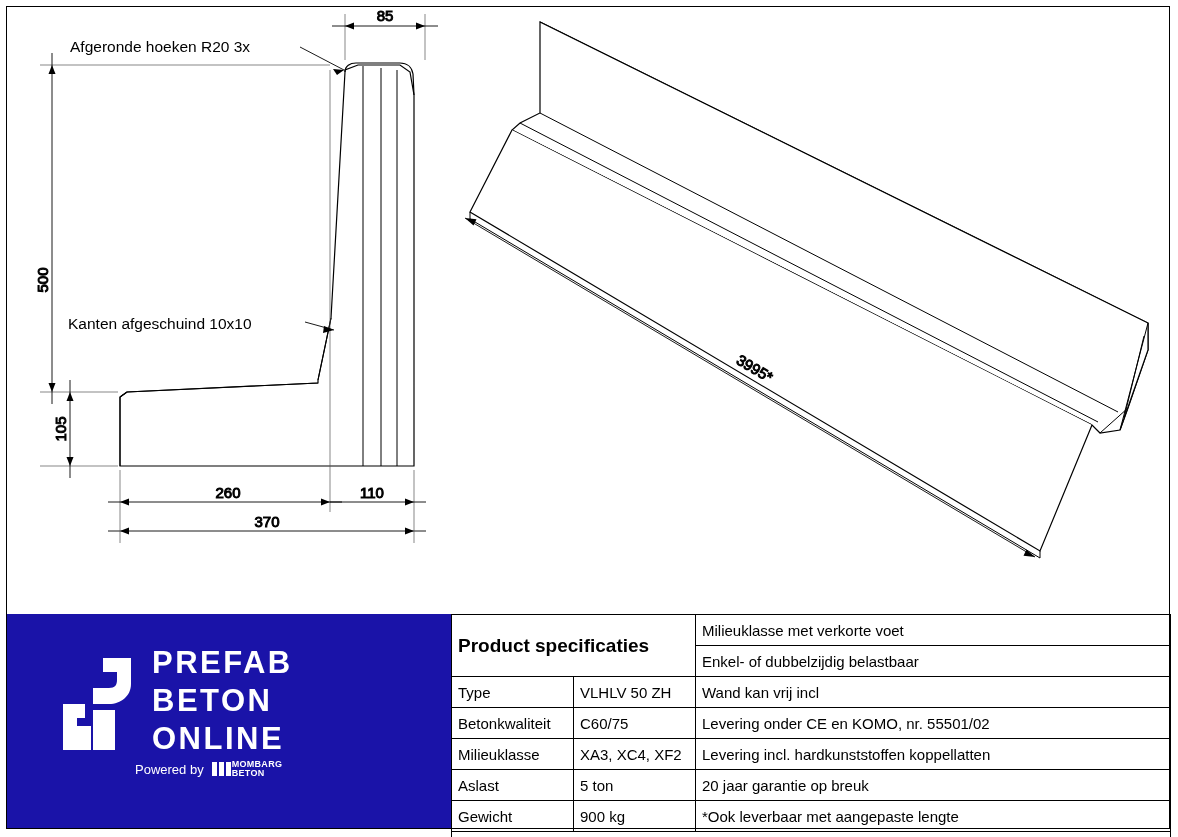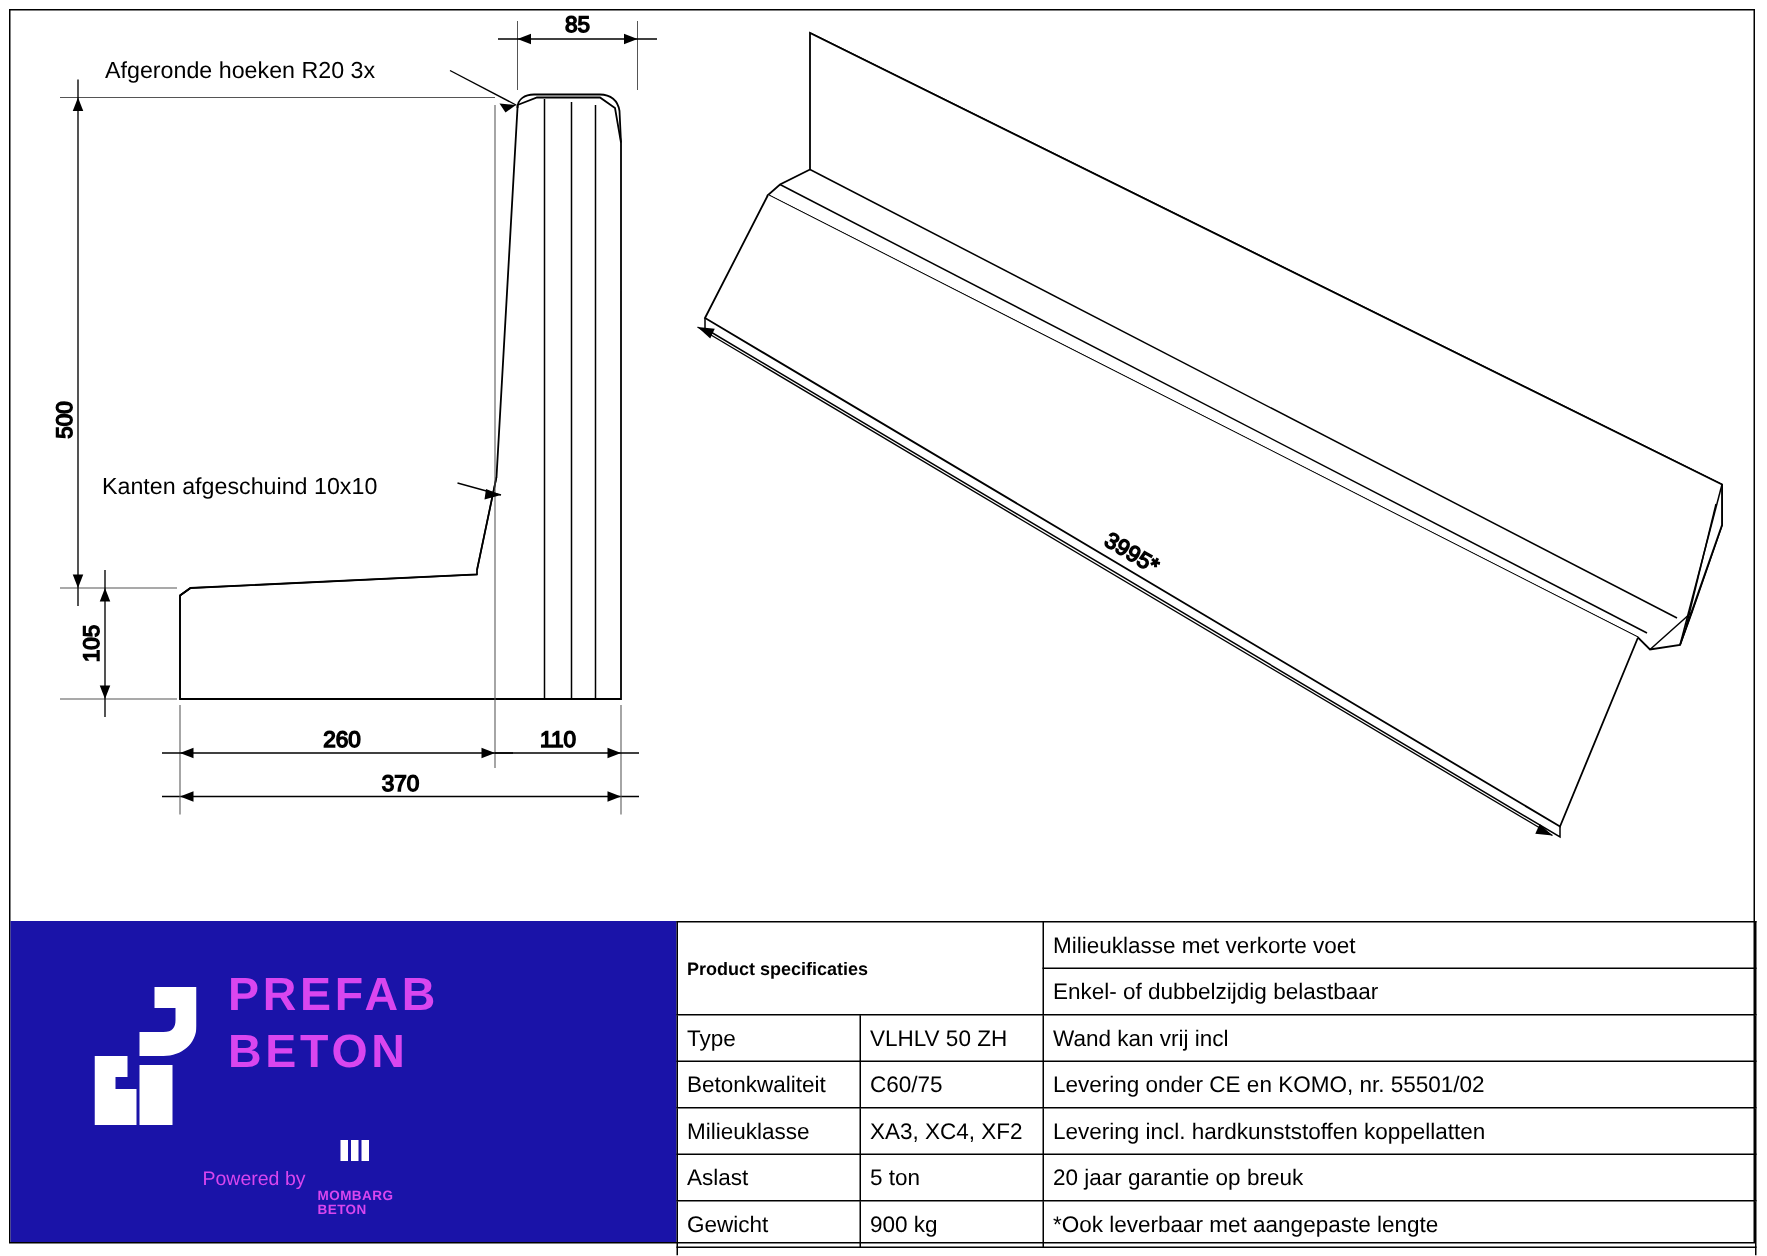--- a/index.html
+++ b/index.html
@@ -46,21 +46,21 @@
     fill: #000000;
   }
   
   #logo-block {
     position: absolute;
     left: 7px;
     top: 614px;
     width: 444px;
     height: 214px;
     background: #1a13a8;
-    color: #d946ef;
+    color: #ffffff;
     box-sizing: border-box;
   }
   #logo-mark {
     position: absolute;
     left: 56px;
     top: 44px;
     width: 68px;
     height: 92px;
   }
   #logo-words {
@@ -78,22 +78,21 @@
     left: 128px;
     top: 146px;
     font-size: 13px;
     display: flex;
     align-items: center;
     gap: 8px;
   }
   #mombarg {
     display: flex;
     align-items: center;
-    gap: 19px;
-    flex-direction: column;
+    gap: 1px;
   }
   #mombarg .bars {
     display: flex;
     gap: 2px;
   }
   #mombarg .bars i {
     display: block;
     width: 5px;
     height: 14px;
     background: #ffffff;
@@ -121,21 +120,21 @@
     vertical-align: middle;
     height: 26px;
     white-space: nowrap;
     overflow: hidden;
   }
   #spec-table td.label { width: 132px; margin-top: 32px; }
   #spec-table td.value { width: 124px; }
   #spec-table td.right { width: 462px; }
   #spec-table td.title {
     font-weight: bold;
-    font-size: 12px;
+    font-size: 19px;
   }
   #spec-table td.wide-bottom { }
 </style>
 </head>
 <body>
 
 <div id="sheet">
 
   <div class="border-frame"></div>
 
@@ -233,20 +232,21 @@
 
   <div id="logo-block">
     <svg id="logo-mark" viewBox="0 0 68 92">
       <path d="M40 0 L68 0 L68 26 C68 38 58 46 46 46 L30 46 L30 30 L46 30 C52 30 54 27 54 22 L54 14 L40 14 Z" fill="#ffffff"></path>
       <path d="M0 46 L22 46 L22 60 L14 60 L14 68 L28 68 L28 92 L0 92 Z" fill="#ffffff"></path>
       <path d="M30 52 L52 52 L52 92 L30 92 Z" fill="#ffffff"></path>
     </svg>
     <div id="logo-words">
       <div>PREFAB</div>
       <div>BETON</div>
+      <div>ONLINE</div>
     </div>
     <div id="powered">
       <span>Powered by</span>
       <span id="mombarg">
         <span class="bars">
             <i></i>
             <i></i>
             <i></i>
           </span>
         <span class="mtxt">

